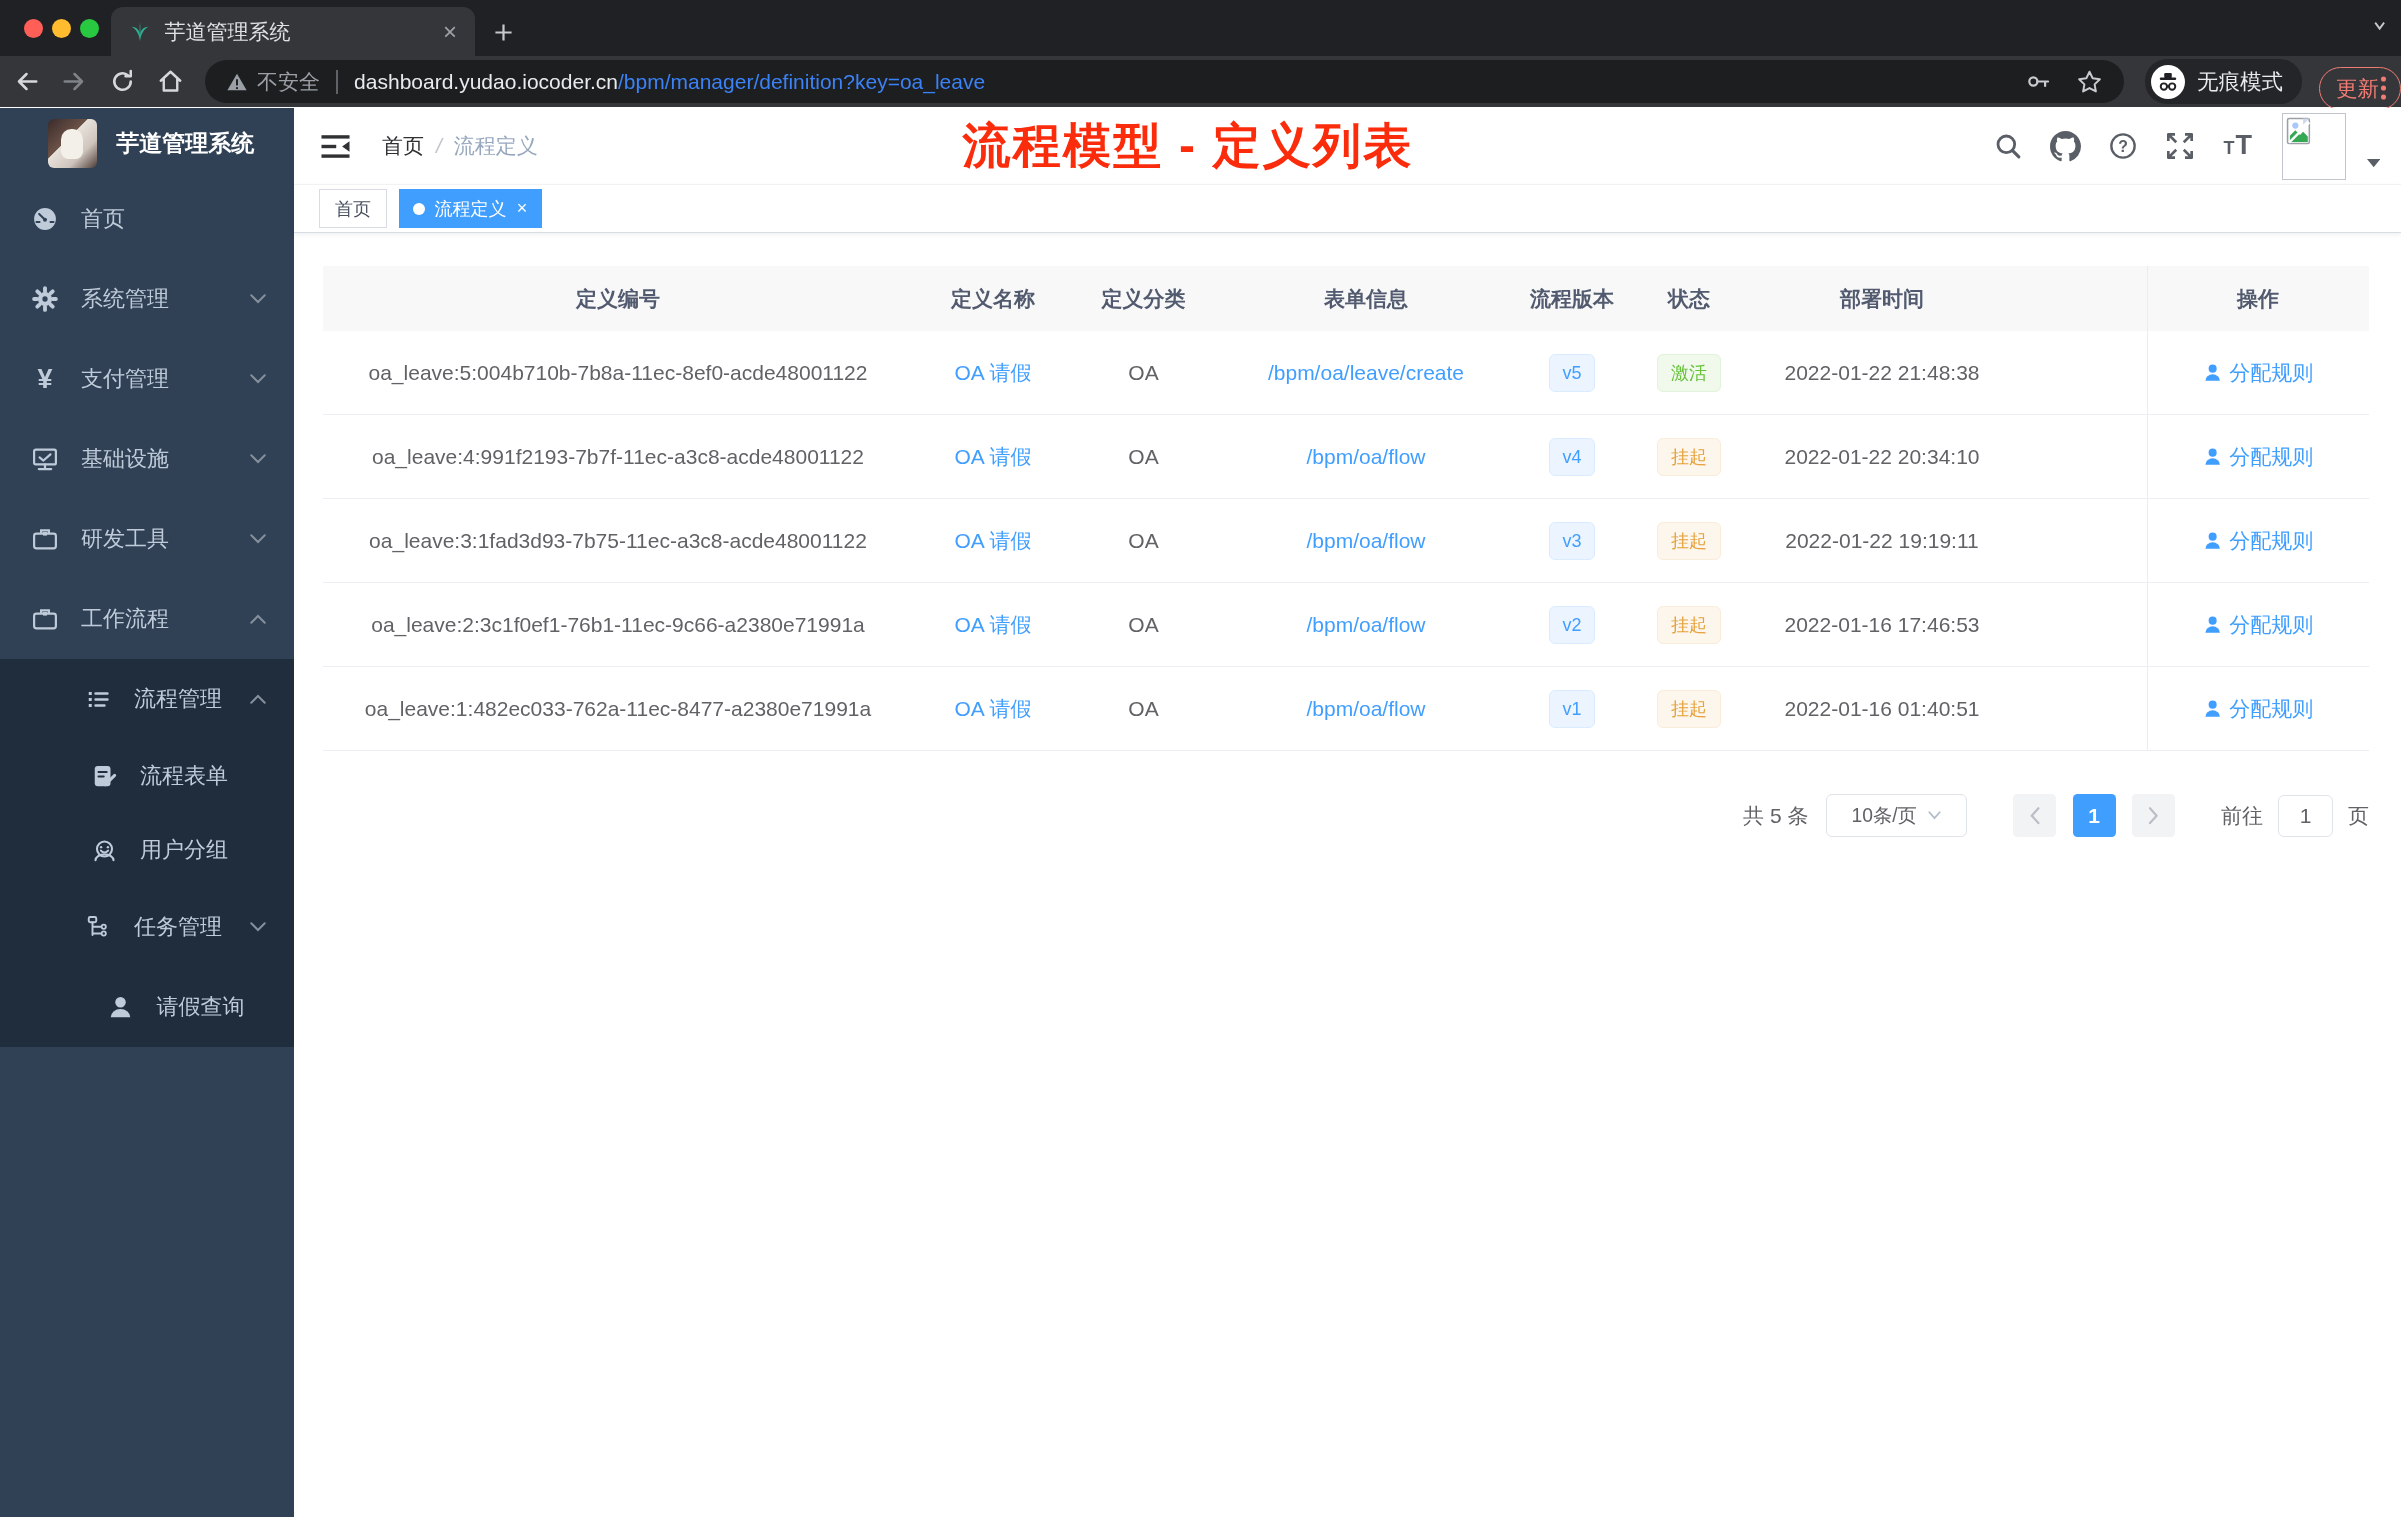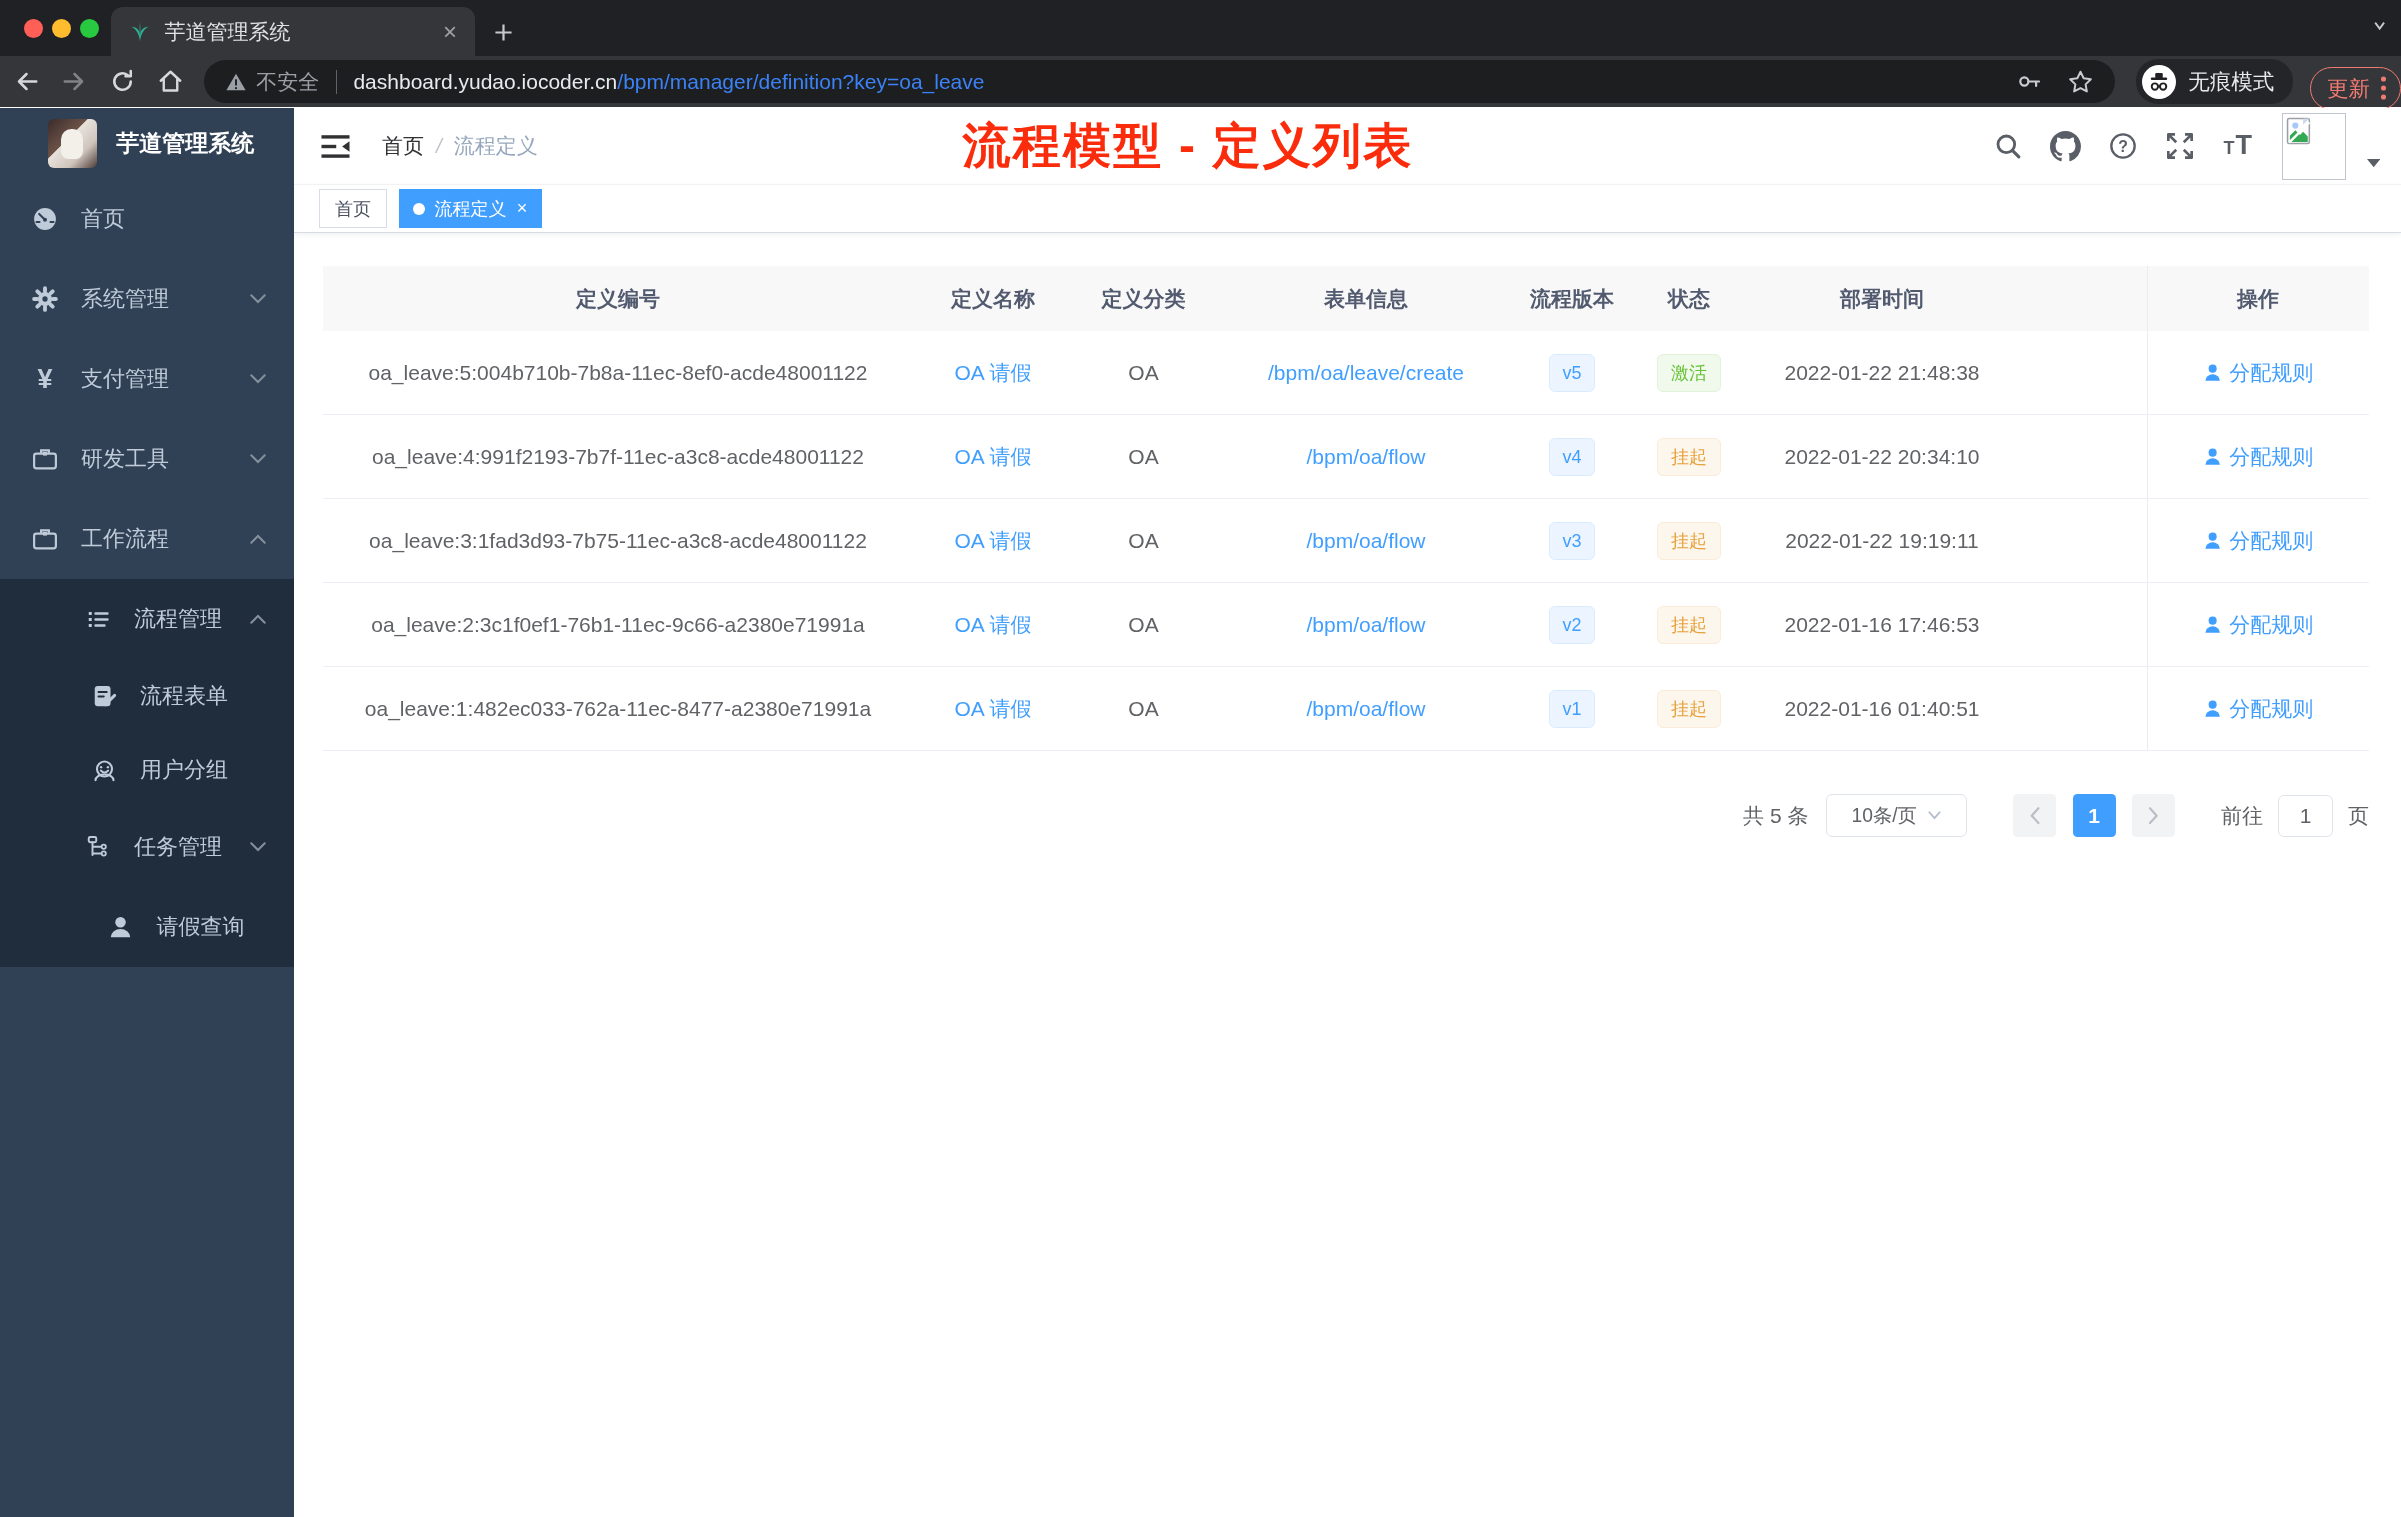--- a/index.html
+++ b/index.html
@@ -22,21 +22,21 @@
   .navbtn.dim { color:#7f8388; }
   .omnibox { margin-left:13.4px; width:1923px; height:43px; background:#1d1e20; border-radius:21.5px; display:flex; align-items:center; padding:0 21px; }
   .sec-label { color:#9aa0a6; font-size:21px; margin-left:9px; }
   .omni-sep { width:1.5px; height:24px; background:#5f6368; margin:0 16.3px; }
   .url-host { color:#e8eaed; font-size:21px; }
   .url-path { color:#3b82f6; font-size:21px; }
   .omni-right { margin-left:auto; display:flex; align-items:center; gap:25px; color:#c8cbcf; }
   .incog-chip { margin-left:21px; height:45px; background:#232528; border-radius:22px; display:flex; align-items:center; padding:0 19.3px 0 6px; }
   .incog-circle { width:34px; height:34px; border-radius:50%; background:#fff; display:flex; align-items:center; justify-content:center; }
   .incog-label { color:#e8eaed; font-size:21.5px; margin-left:12px; white-space:nowrap; }
-  .update-pill { margin-left:16.3px; height:43px; border:1.5px solid #f07b72; border-radius:21.5px; display:flex; align-items:center; padding:0 12px 0 16.3px; gap:9px; color:#f07b72;margin-top:13px; }
+  .update-pill { margin-left:16.3px; height:43px; border:1.5px solid #f07b72; border-radius:21.5px; display:flex; align-items:center; padding:0 12px 0 16.3px; color:#f07b72;margin-top:13px; }
   .update-label { font-size:21.5px; color:#f07b72; white-space:nowrap; }
 
   
   .app { position:absolute; left:0; top:108px; width:100%; height:1410px; display:flex; }
 
   
   .sidebar { width:294px; min-width:294px; background:#304156; height:100%; color:#bfcbd9; }
   .logo-row { height:71px; display:flex; align-items:center; padding-left:48px; }
   .logo-img { width:49px; height:49px; border-radius:6px; background:linear-gradient(135deg,#3b2b2b 0%,#6b5247 40%,#e8e2dc 41%,#cfc5bd 70%,#4a3a35 100%); position:relative; overflow:hidden; }
   .logo-img:after { content:""; position:absolute; left:13.4px; top:10.4px; width:22px; height:30px; background:#f3efe9; border-radius:10.4px 10.4px 7.4px 7.4px; }
@@ -261,20 +261,35 @@
             <span class="yen-glyph">¥</span>
           </span>
         <span class="mi-label">支付管理</span>
         <span class="chev">
             <svg width="18" height="12" viewBox="0 0 24 16">
               <path d="M3 3 L12 12 L21 3" stroke="currentColor" stroke-width="2.6" fill="none" stroke-linecap="round"></path>
             </svg>
           </span>
       </div>
 
+      <div class="menu-item">
+        <span class="mi-icon">
+          <svg width="28" height="28" viewBox="0 0 36 36">
+              <rect x="4" y="6" width="28" height="19" rx="2" stroke="currentColor" stroke-width="2.8" fill="none"></rect>
+              <path d="M11 16 l5 4 l9 -8" stroke="currentColor" stroke-width="2.8" fill="none" stroke-linecap="round" stroke-linejoin="round"></path>
+              <path d="M18 25 v6 M10 31 h16" stroke="currentColor" stroke-width="2.8" stroke-linecap="round"></path>
+            </svg>
+        </span>
+        <span class="mi-label">基础设施</span>
+        <span class="chev">
+            <svg width="18" height="12" viewBox="0 0 24 16">
+              <path d="M3 3 L12 12 L21 3" stroke="currentColor" stroke-width="2.6" fill="none" stroke-linecap="round"></path>
+            </svg>
+          </span>
+      </div>
 
       <div class="menu-item">
         <span class="mi-icon">
           <svg width="28" height="28" viewBox="0 0 36 36">
               <rect x="4" y="11" width="28" height="19" rx="3" stroke="currentColor" stroke-width="2.8" fill="none"></rect>
               <path d="M13 11 V7 h10 v4" stroke="currentColor" stroke-width="2.8" fill="none"></path>
               <rect x="15.4" y="9" width="5.2" height="4.6" fill="currentColor"></rect>
             </svg>
         </span>
         <span class="mi-label">研发工具</span>

